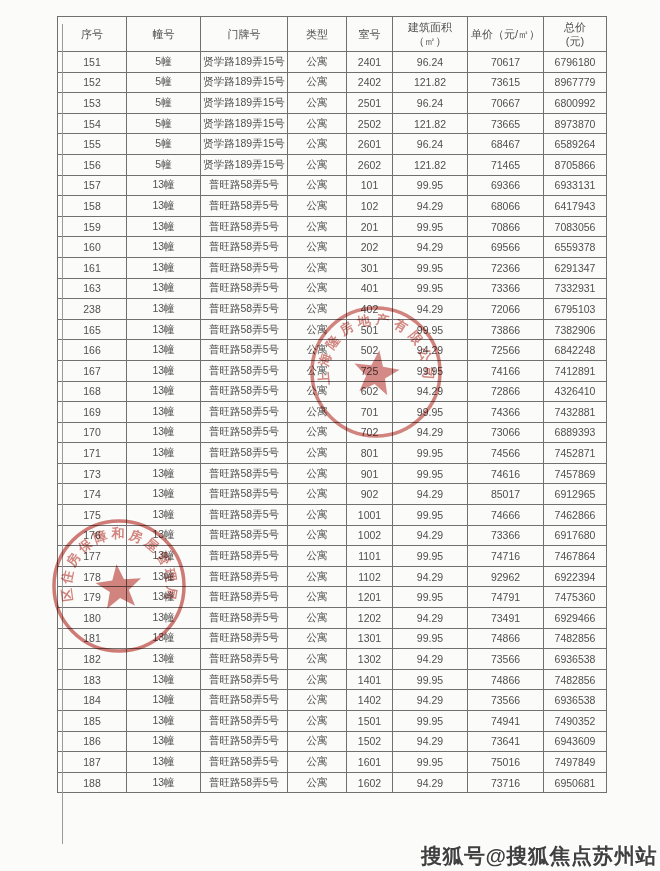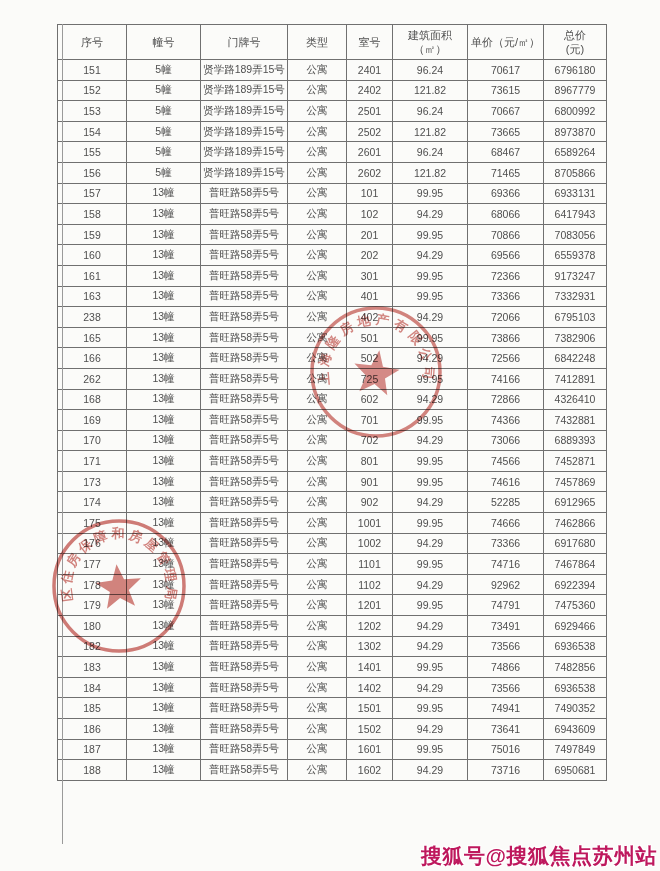--- a/index.html
+++ b/index.html
@@ -3,21 +3,21 @@
 <meta charset="utf-8">
 <style>
   * { margin:0; padding:0; box-sizing:border-box; }
   html,body { width:660px; height:871px; }
   body { font-family:"Liberation Sans", sans-serif; background:#ffffff; }
   .page {
     position:relative; width:660px; height:871px;
     background:#fbfbf9; overflow:hidden;
   }
   table.price-table {
-    position:absolute; left:57px; top:24px; width:549px;
+    position:absolute; left:57px; top:16px; width:549px;
     border-collapse:collapse; table-layout:fixed;
     border:1.4px solid #4d4d4d;
   }
   col.c0{width:69px} col.c1{width:74px} col.c2{width:87px} col.c3{width:59px}
   col.c4{width:46px} col.c5{width:75px} col.c6{width:76px} col.c7{width:63px}
   .price-table th, .price-table td {
     border:1px solid #707070; text-align:center; vertical-align:middle;
     color:#4f4f4f; padding:0; overflow:hidden;
   }
   .price-table thead th {
@@ -31,21 +31,21 @@
   }
   .stamp {
     position:absolute; mix-blend-mode:multiply; opacity:0.85;
     pointer-events:none;
   }
   .stamp text {
     font-family:"Liberation Serif", serif; font-size:13px; font-weight:bold;
   }
   .watermark {
     position:absolute; right:3px; bottom:1px;
-    font-size:21px; font-weight:900; color:#be185d;
+    font-size:21px; font-weight:900; color:#404040;
     letter-spacing:0.5px;
     text-shadow: 1px 1px 0 #ffffff, -1px -1px 0 #ffffff, 1px -1px 0 #ffffff, -1px 1px 0 #ffffff;
     font-family:"Liberation Sans", sans-serif;
     white-space:nowrap;
   }
 </style>
 </head>
 <body>
 
 <div class="page">
@@ -176,21 +176,21 @@
           <td>6559378</td>
         </tr>
         <tr>
           <td>161</td>
           <td>13幢</td>
           <td>普旺路58弄5号</td>
           <td>公寓</td>
           <td>301</td>
           <td>99.95</td>
           <td>72366</td>
-          <td>9173247</td>
+          <td>6291347</td>
         </tr>
         <tr>
           <td>163</td>
           <td>13幢</td>
           <td>普旺路58弄5号</td>
           <td>公寓</td>
           <td>401</td>
           <td>99.95</td>
           <td>73366</td>
           <td>7332931</td>
@@ -219,21 +219,21 @@
           <td>166</td>
           <td>13幢</td>
           <td>普旺路58弄5号</td>
           <td>公寓</td>
           <td>502</td>
           <td>94.29</td>
           <td>72566</td>
           <td>6842248</td>
         </tr>
         <tr>
-          <td>262</td>
+          <td>167</td>
           <td>13幢</td>
           <td>普旺路58弄5号</td>
           <td>公寓</td>
           <td>725</td>
           <td>99.95</td>
           <td>74166</td>
           <td>7412891</td>
         </tr>
         <tr>
           <td>168</td>
@@ -285,21 +285,21 @@
           <td>74616</td>
           <td>7457869</td>
         </tr>
         <tr>
           <td>174</td>
           <td>13幢</td>
           <td>普旺路58弄5号</td>
           <td>公寓</td>
           <td>902</td>
           <td>94.29</td>
-          <td>52285</td>
+          <td>85017</td>
           <td>6912965</td>
         </tr>
         <tr>
           <td>175</td>
           <td>13幢</td>
           <td>普旺路58弄5号</td>
           <td>公寓</td>
           <td>1001</td>
           <td>99.95</td>
           <td>74666</td>
@@ -347,20 +347,30 @@
         </tr>
         <tr>
           <td>180</td>
           <td>13幢</td>
           <td>普旺路58弄5号</td>
           <td>公寓</td>
           <td>1202</td>
           <td>94.29</td>
           <td>73491</td>
           <td>6929466</td>
+        </tr>
+        <tr>
+          <td>181</td>
+          <td>13幢</td>
+          <td>普旺路58弄5号</td>
+          <td>公寓</td>
+          <td>1301</td>
+          <td>99.95</td>
+          <td>74866</td>
+          <td>7482856</td>
         </tr>
         <tr>
           <td>182</td>
           <td>13幢</td>
           <td>普旺路58弄5号</td>
           <td>公寓</td>
           <td>1302</td>
           <td>94.29</td>
           <td>73566</td>
           <td>6936538</td>

